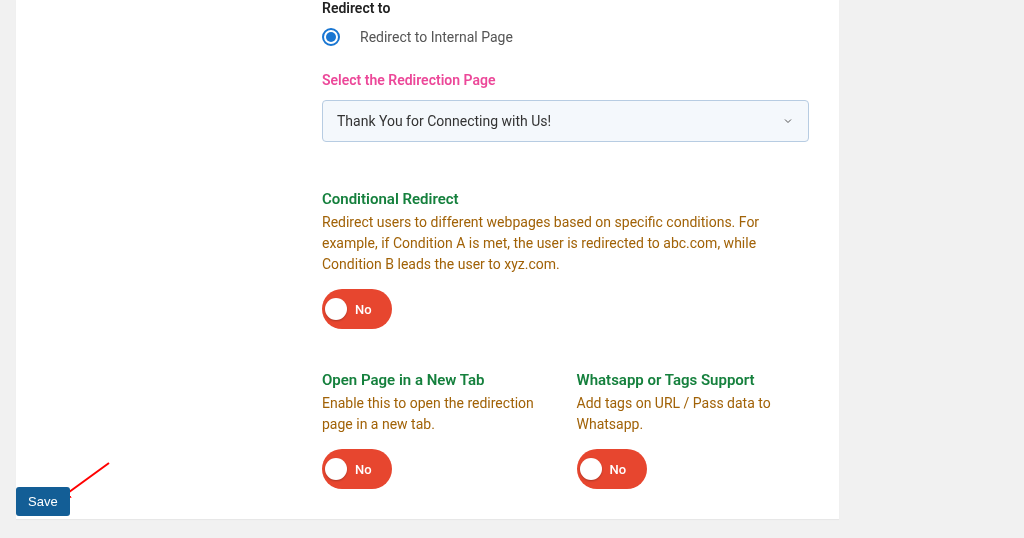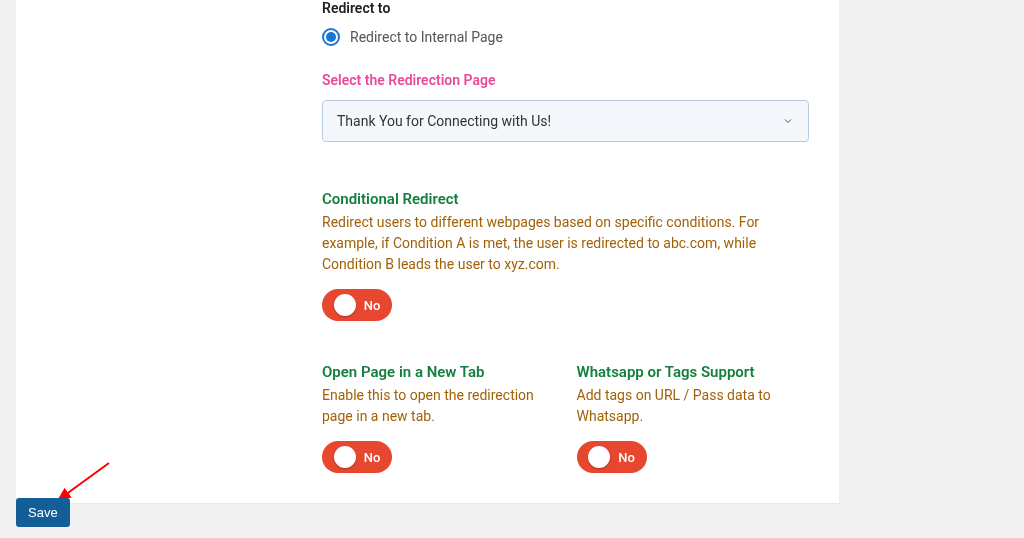--- a/index.html
+++ b/index.html
@@ -33,21 +33,21 @@
     }
     .radio-row {
       display: flex;
       gap: 30px;
       align-items: center;
       margin-bottom: 26px;
     }
     .radio-item {
       display: flex;
       align-items: center;
-      gap: 10px;
+      gap: 20px;
       cursor: pointer;
     }
     .radio-circle {
       width: 18px;
       height: 18px;
       border: 2px solid #bdbdbd;
       border-radius: 50%;
       display: flex;
       align-items: center;
       justify-content: center;
@@ -105,26 +105,25 @@
       color: #a16207;
       font-size: 14px;
       line-height: 1.5;
       margin-bottom: 14px;
     }
     .toggle {
       display: inline-flex;
       align-items: center;
       background: #e7462f;
       border-radius: 999px;
-      height: 32px;
+      height: 40px;
       padding: 3px;
       cursor: pointer;
       position: relative;
       width: 70px;
-      justify-content: center;
     }
     .toggle-knob {
       width: 22px;
       height: 22px;
       background: #fff;
       border-radius: 50%;
       box-shadow: 0 1px 2px rgba(0,0,0,.25);
     }
     .toggle-label {
       color: #fff;
@@ -136,21 +135,21 @@
       display: grid;
       grid-template-columns: 1fr 1fr;
       gap: 22px;
       margin-top: 42px;
     }
     .col-block .subhead { margin-bottom: 4px; }
     .col-block .subdesc { margin-bottom: 14px; }
     .save-btn {
       position: absolute;
       left: 16px;
-      top: 498px;
+      top: 487px;
       background: #135e96;
       color: #fff;
       border: none;
       padding: 7px 12px;
       font-size: 13px;
       border-radius: 3px;
       cursor: pointer;
     }
     .arrow-annotation {
       position: absolute;

